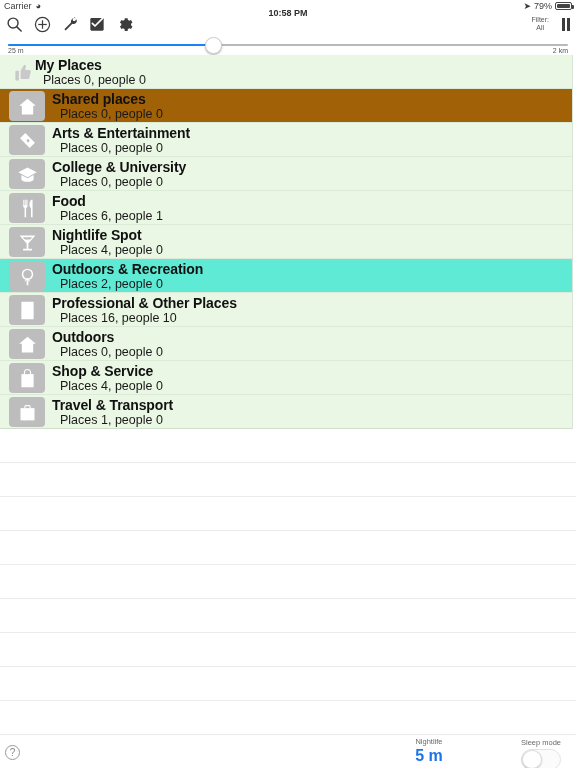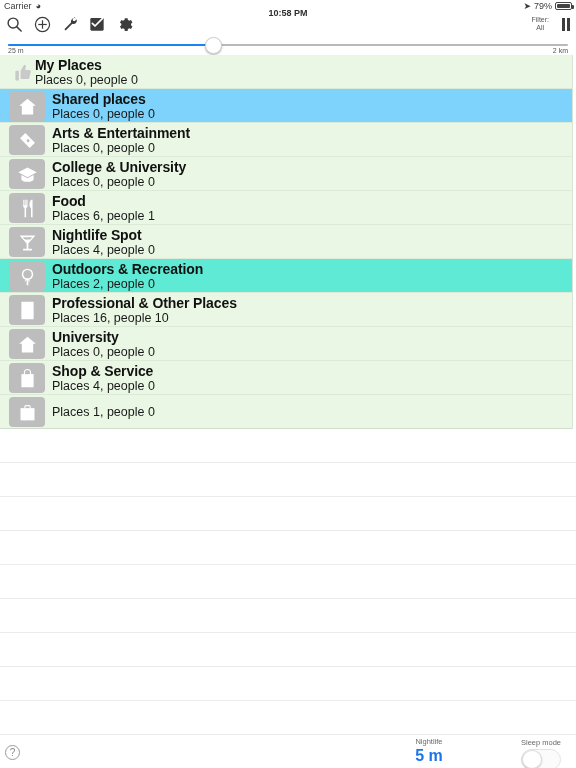--- a/index.html
+++ b/index.html
@@ -120,21 +120,21 @@
   .row .texts {
     position: absolute; left: 52px; top: 0;
     height: 34px; display: flex; flex-direction: column; justify-content: center;
   }
   .row.myplaces .texts { left: 35px; }
   .row .title {
     font-size: 14px; font-weight: bold; color: #111; line-height: 16px;
     letter-spacing: -0.1px;
   }
   .row .sub {
-    font-size: 12.5px; color: #1a1a1a; line-height: 15px;
+    font-size: 12.5px; color: #1a1a1a; line-height: 15px; margin-left: 8px;
   }
 
   
   .emptyarea { width: 100%; background: #fff; }
   .emptyrow { height: 34px; border-bottom: 1px solid #ececec; }
 
   
   .bottombar {
     position: absolute; left: 0; bottom: 0;
     width: 576px; height: 34px;
@@ -244,21 +244,21 @@
       <div class="icon-plain">
         <svg width="21" height="21" viewBox="0 0 24 24" fill="#c9c9c9">
           <path d="M6 10h3v11H6a1 1 0 0 1-1-1v-9a1 1 0 0 1 1-1zm5 0 4-7c1.3 0 2 .9 2 2l-.7 4H21c1.1 0 1.8 1 1.6 2l-1.6 7c-.2.9-.9 1.4-1.8 1.4H11V10z"></path>
         </svg>
       </div>
       <div class="texts">
         <div class="title">My Places</div>
         <div class="sub">Places 0, people 0</div>
       </div>
     </div>
-    <div class="row" style="background: #7dd3fc;">
+    <div class="row" style="background: #a16207;">
       <div class="icon-box">
         <svg width="21" height="21" viewBox="0 0 24 24" fill="#ffffff">
           <path d="M12 3 2.5 11h3v10h13V11h3L12 3z"></path>
           <rect x="13.5" y="14.5" width="4" height="6" fill="#ffffff"></rect>
         </svg>
       </div>
       <div class="texts">
         <div class="title">Shared places</div>
         <div class="sub">Places 0, people 0</div>
       </div>
@@ -345,21 +345,21 @@
       </div>
     </div>
     <div class="row" style="background: rgb(234, 247, 228);">
       <div class="icon-box">
         <svg width="21" height="21" viewBox="0 0 24 24" fill="#ffffff">
           <path d="M12 3 2.5 11h3v10h13V11h3L12 3z"></path>
           <rect x="13.5" y="14.5" width="4" height="6" fill="#ffffff"></rect>
         </svg>
       </div>
       <div class="texts">
-        <div class="title">University</div>
+        <div class="title">Outdoors</div>
         <div class="sub">Places 0, people 0</div>
       </div>
     </div>
     <div class="row" style="background: rgb(234, 247, 228);">
       <div class="icon-box">
         <svg width="21" height="21" viewBox="0 0 24 24" fill="#ffffff">
           <path d="M5 7h14v15H5V7z"></path>
           <path d="M8.5 7V5.2a3.5 3.5 0 0 1 7 0V7" fill="none" stroke="#ffffff" stroke-width="1.3"></path>
           <path d="M15.5 7v15" stroke="#ffffff" stroke-width="1.1" fill="none"></path>
         </svg>
@@ -371,20 +371,21 @@
     </div>
     <div class="row" style="background: rgb(234, 247, 228);">
       <div class="icon-box">
         <svg width="21" height="21" viewBox="0 0 24 24" fill="#ffffff">
           <path d="M4 7h16v14H4V7z"></path>
           <path d="M9 7V5.3c0-.7.5-1.2 1.2-1.2h3.6c.7 0 1.2.5 1.2 1.2V7" fill="none" stroke="#ffffff" stroke-width="1.3"></path>
           <path d="M8.5 7v14" stroke="#ffffff" stroke-width="1.1" fill="none"></path>
         </svg>
       </div>
       <div class="texts">
+        <div class="title">Travel &amp; Transport</div>
         <div class="sub">Places 1, people 0</div>
       </div>
     </div>
   </div>
 
 <div class="emptyarea" id="emptyarea">
     <div class="emptyrow"></div>
     <div class="emptyrow"></div>
     <div class="emptyrow"></div>
     <div class="emptyrow"></div>

